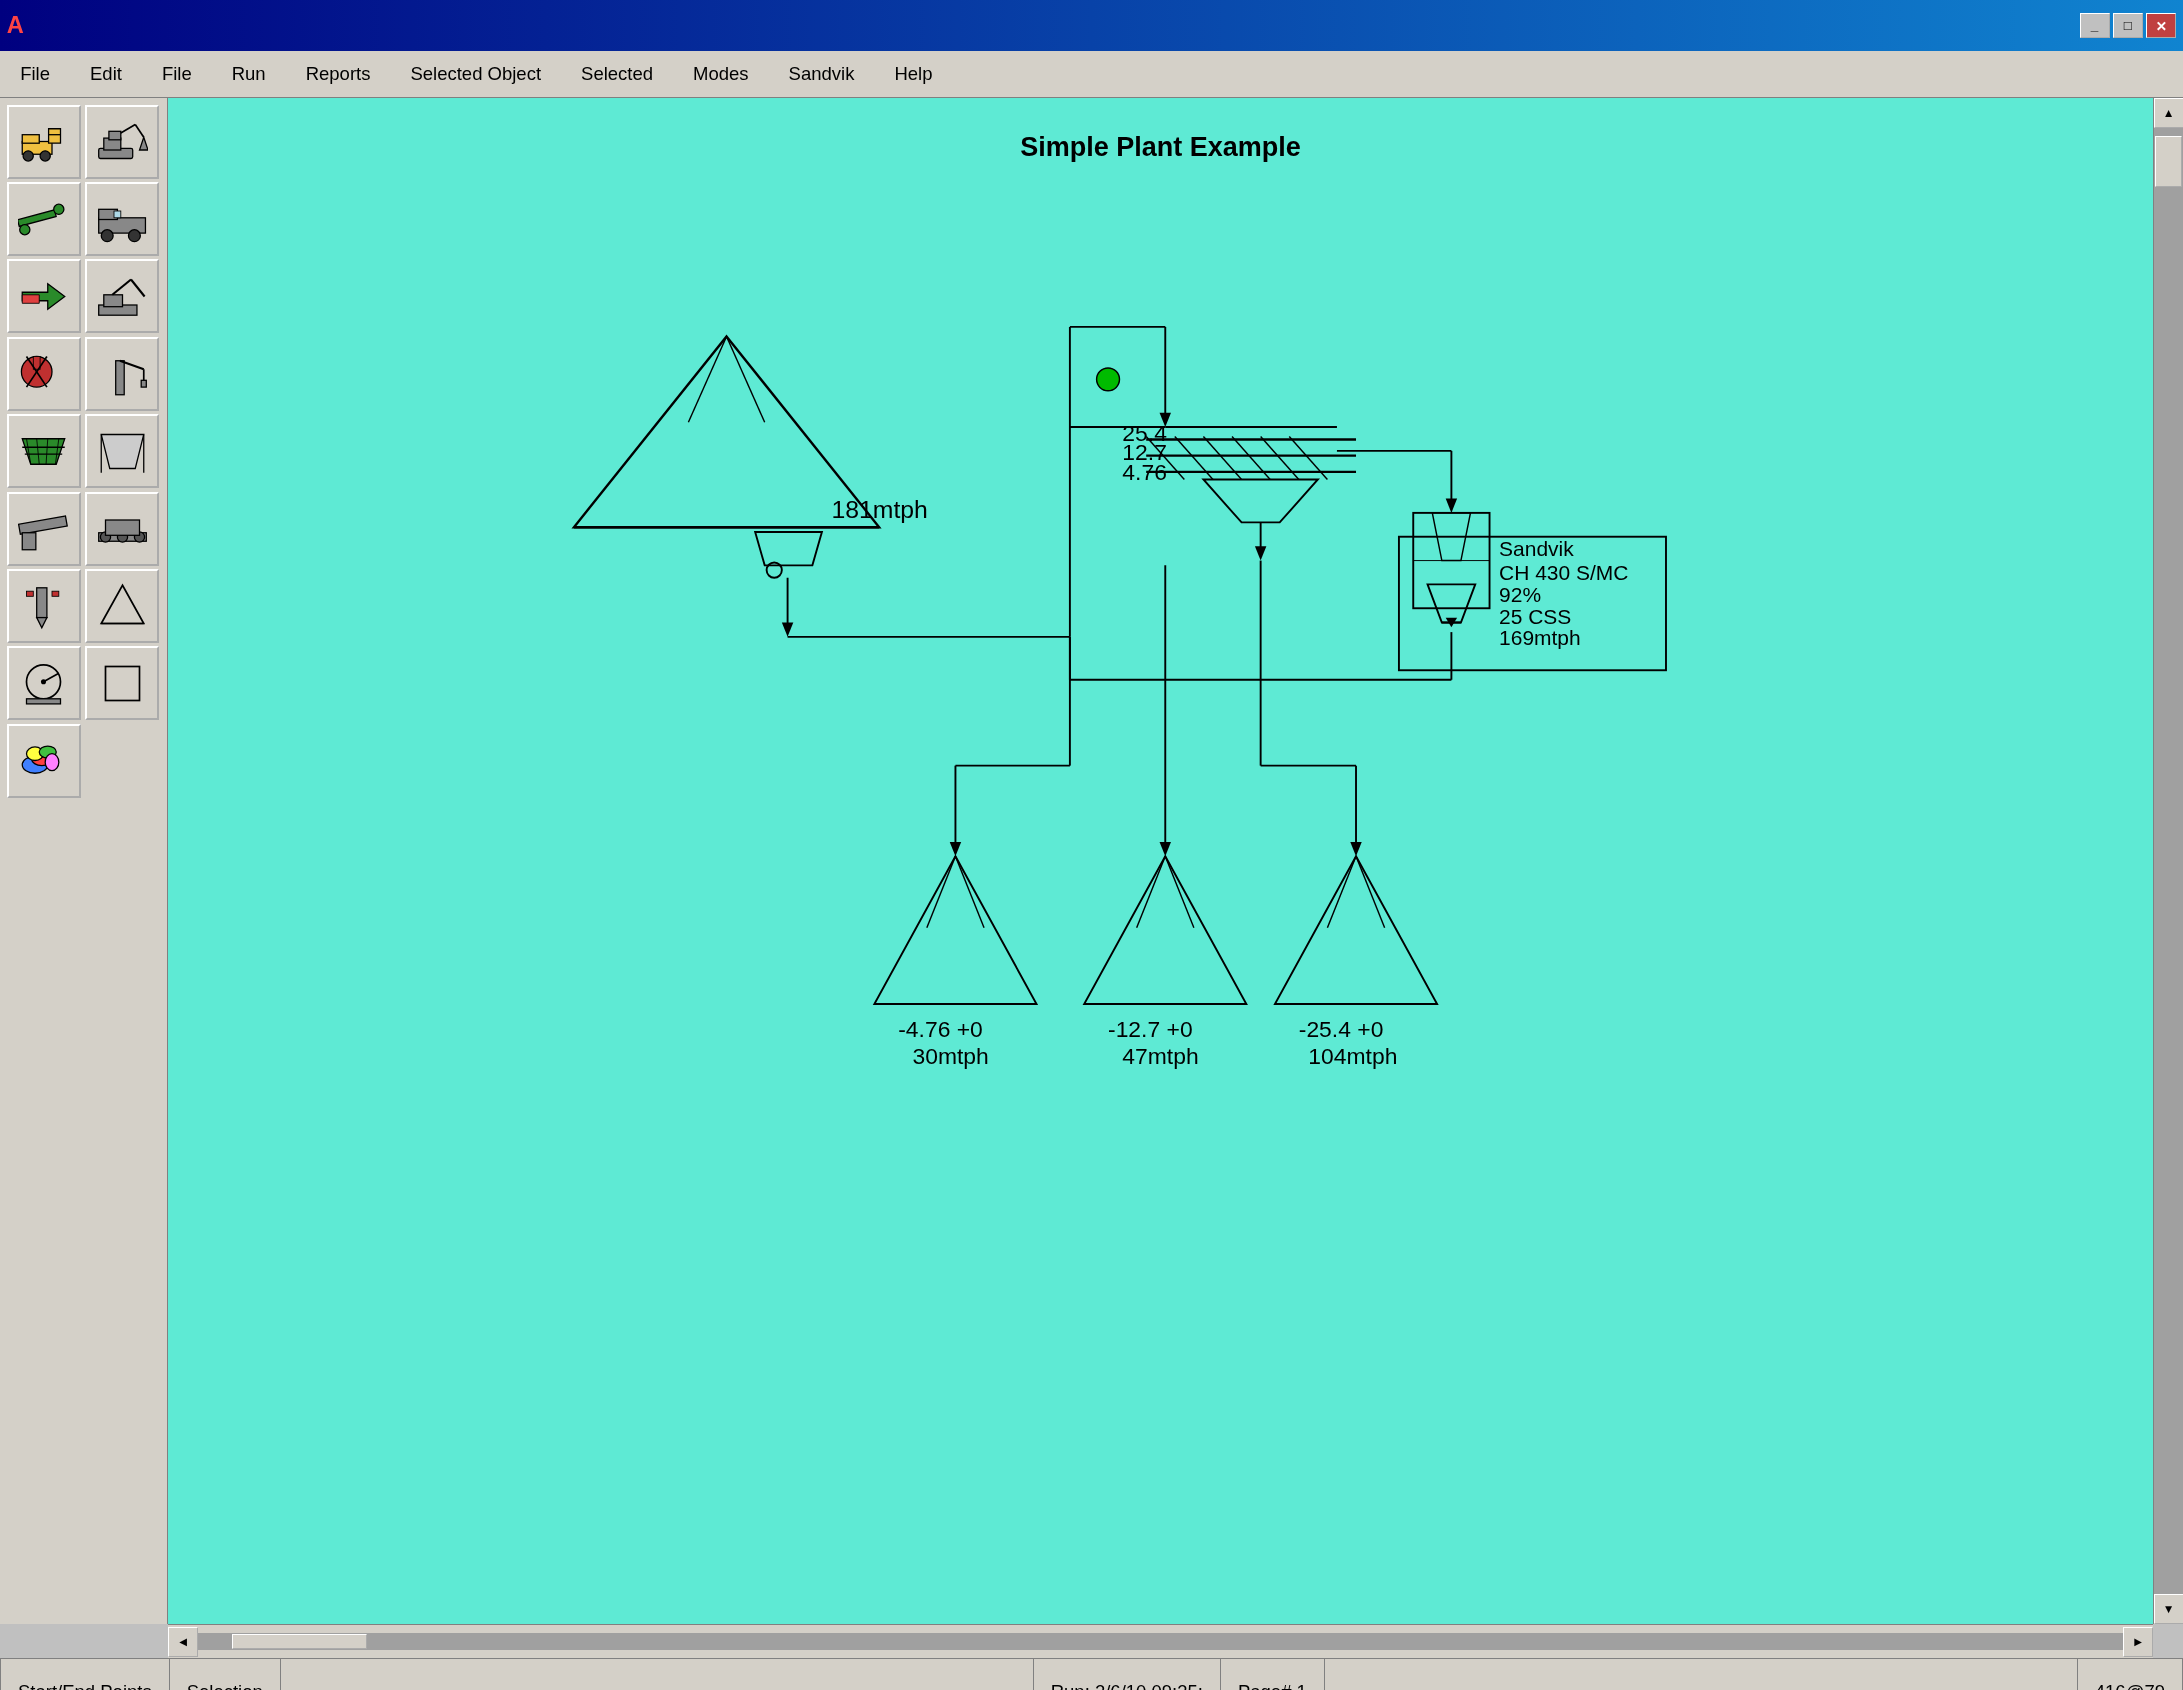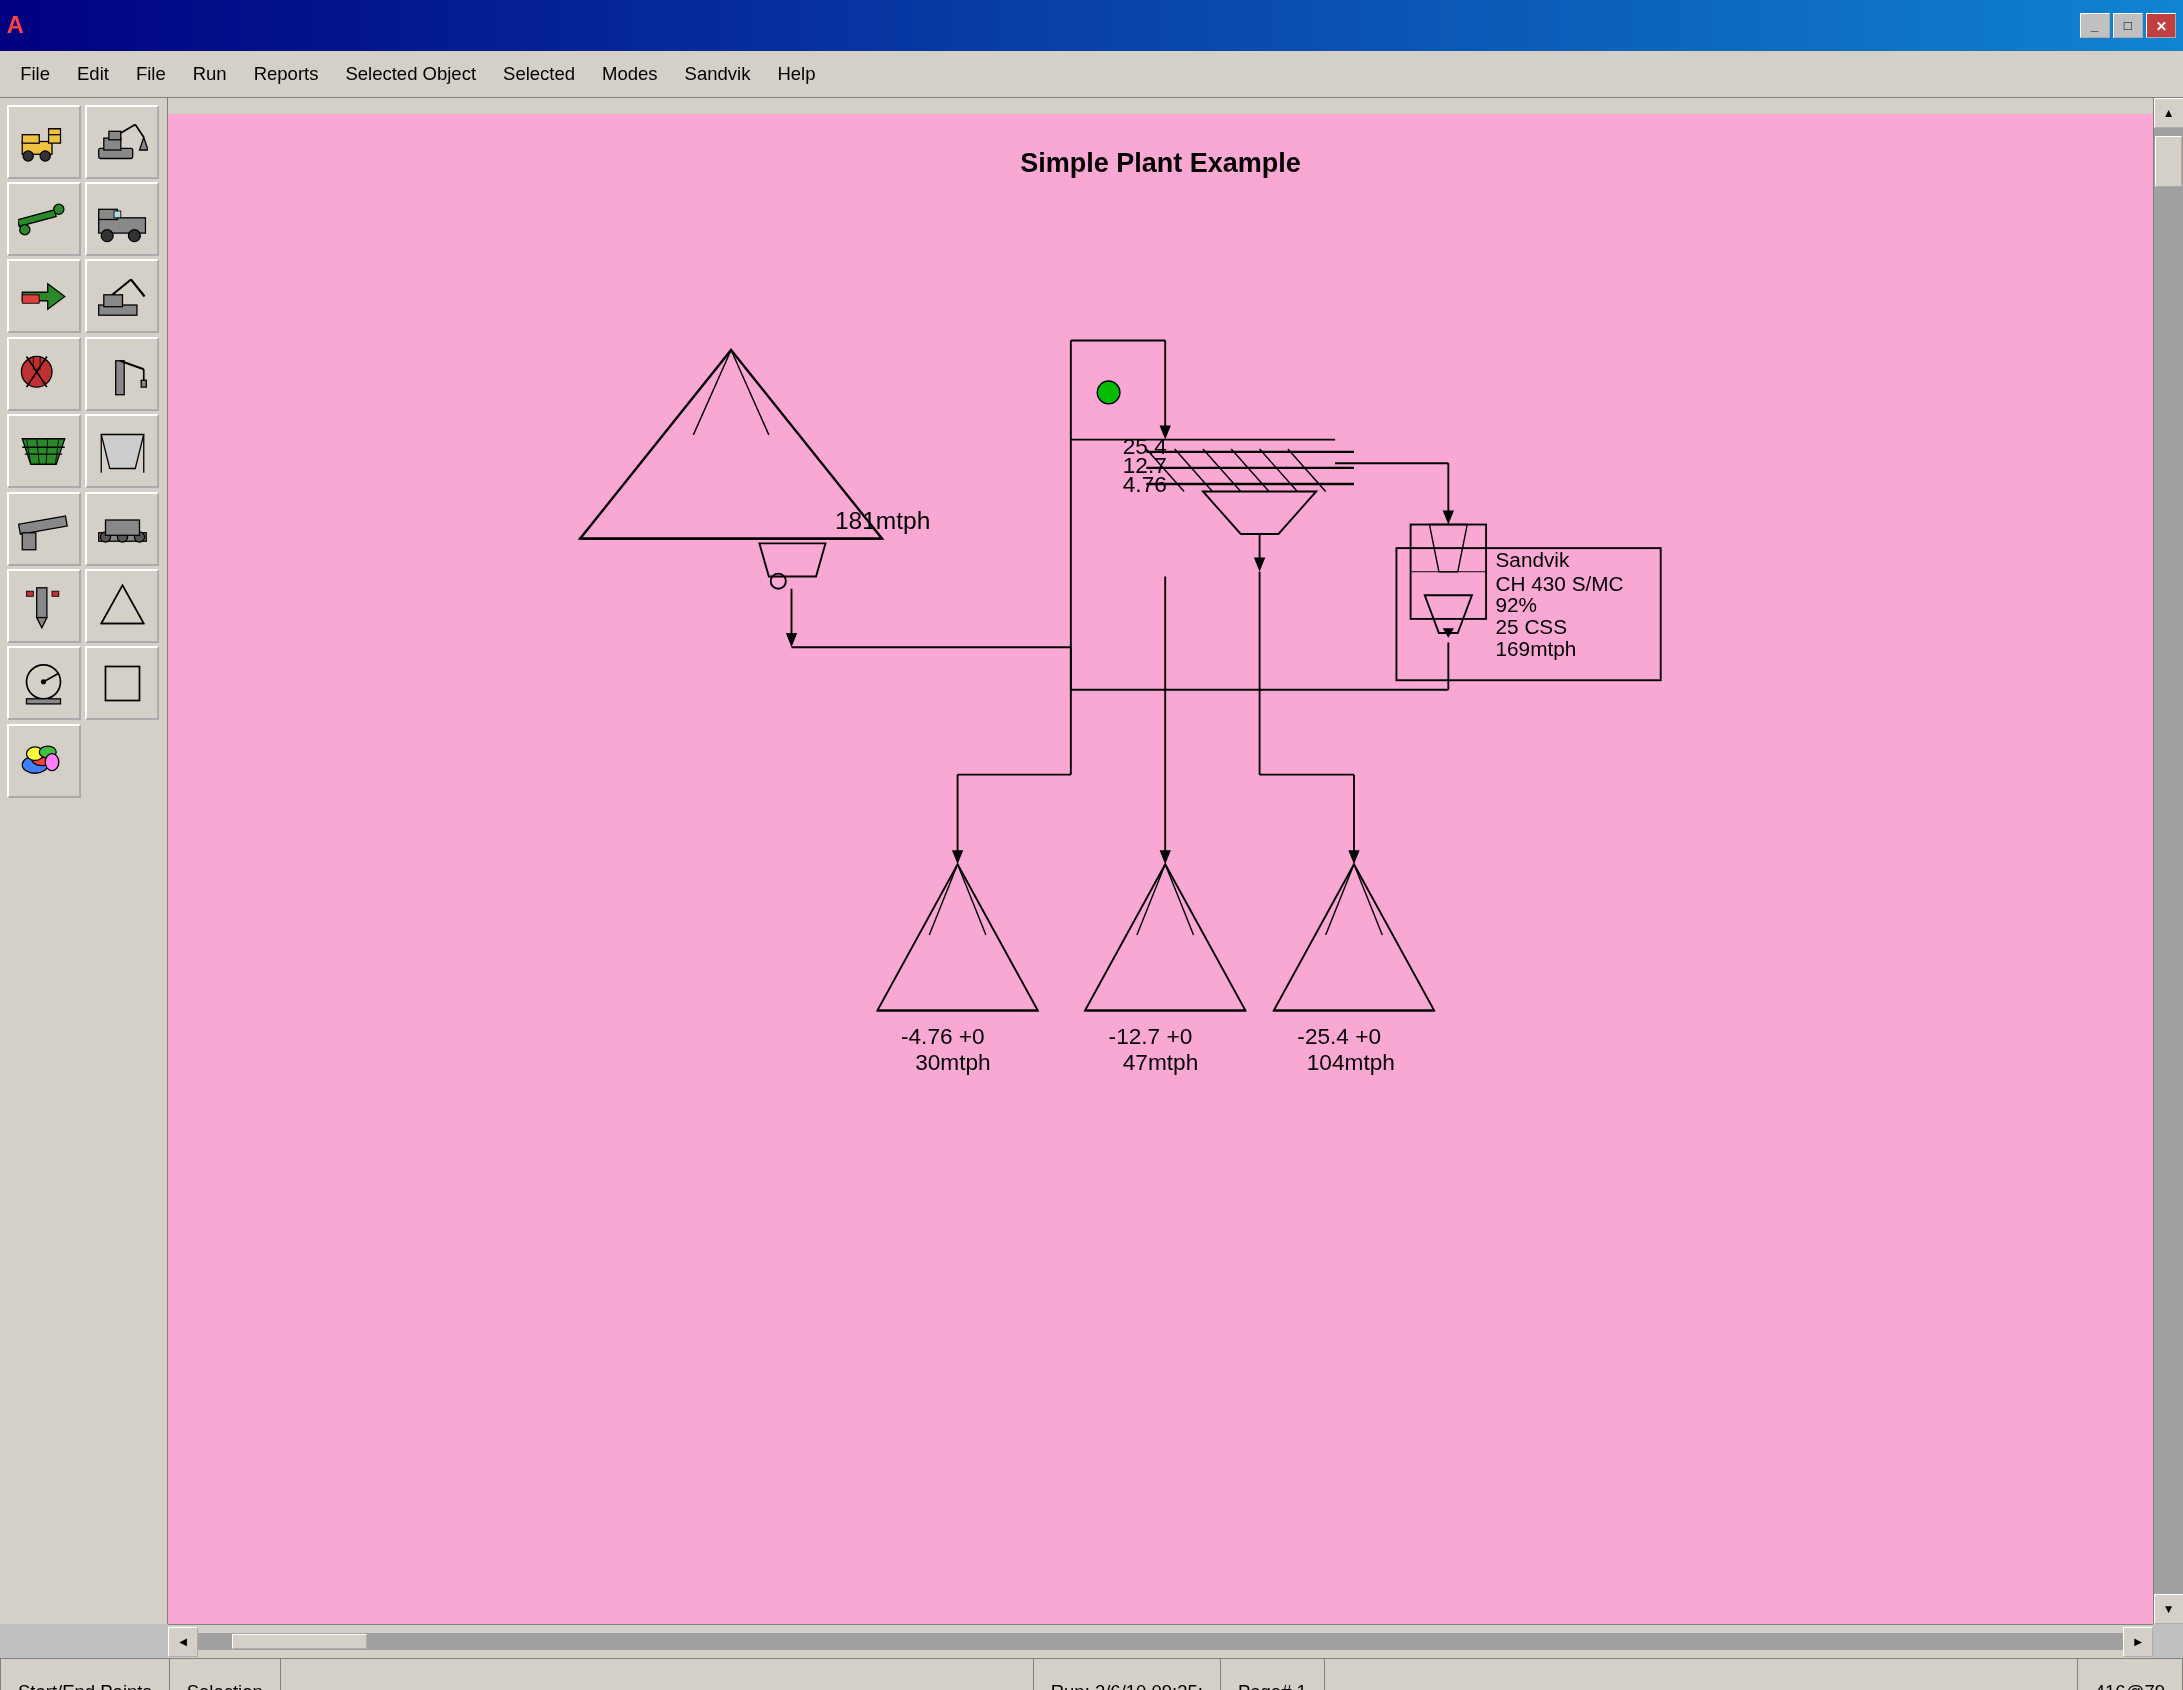--- a/index.html
+++ b/index.html
@@ -30,21 +30,21 @@
     }
     
     
     #menubar {
       background: #d4d0c8;
       height: 47px;
       display: flex;
       align-items: center;
       padding: 0 6.7px;
       border-bottom: 1.7px solid #808080;
-      gap: 0;
+      gap: 13px;
     }
     .menu-item {
       padding: 5px 13.5px;
       font-size: 18.5px;
       cursor: pointer;
       white-space: nowrap;
     }
     
     
     #main-layout {
@@ -73,24 +73,23 @@
       align-items: center;
       justify-content: center;
       cursor: pointer;
       font-size: 27px;
       overflow: hidden;
     }
     
     
     #canvas-area {
       flex: 1;
-      background: #f9a8d4;
+      background: #5eead4;
       position: relative;
       overflow: hidden;
-      margin-top: 16px;
     }
     
     
     #vscrollbar {
       width: 30px;
       background: #d4d0c8;
       border-left: 1.7px solid #808080;
       display: flex;
       flex-direction: column;
       align-items: center;

